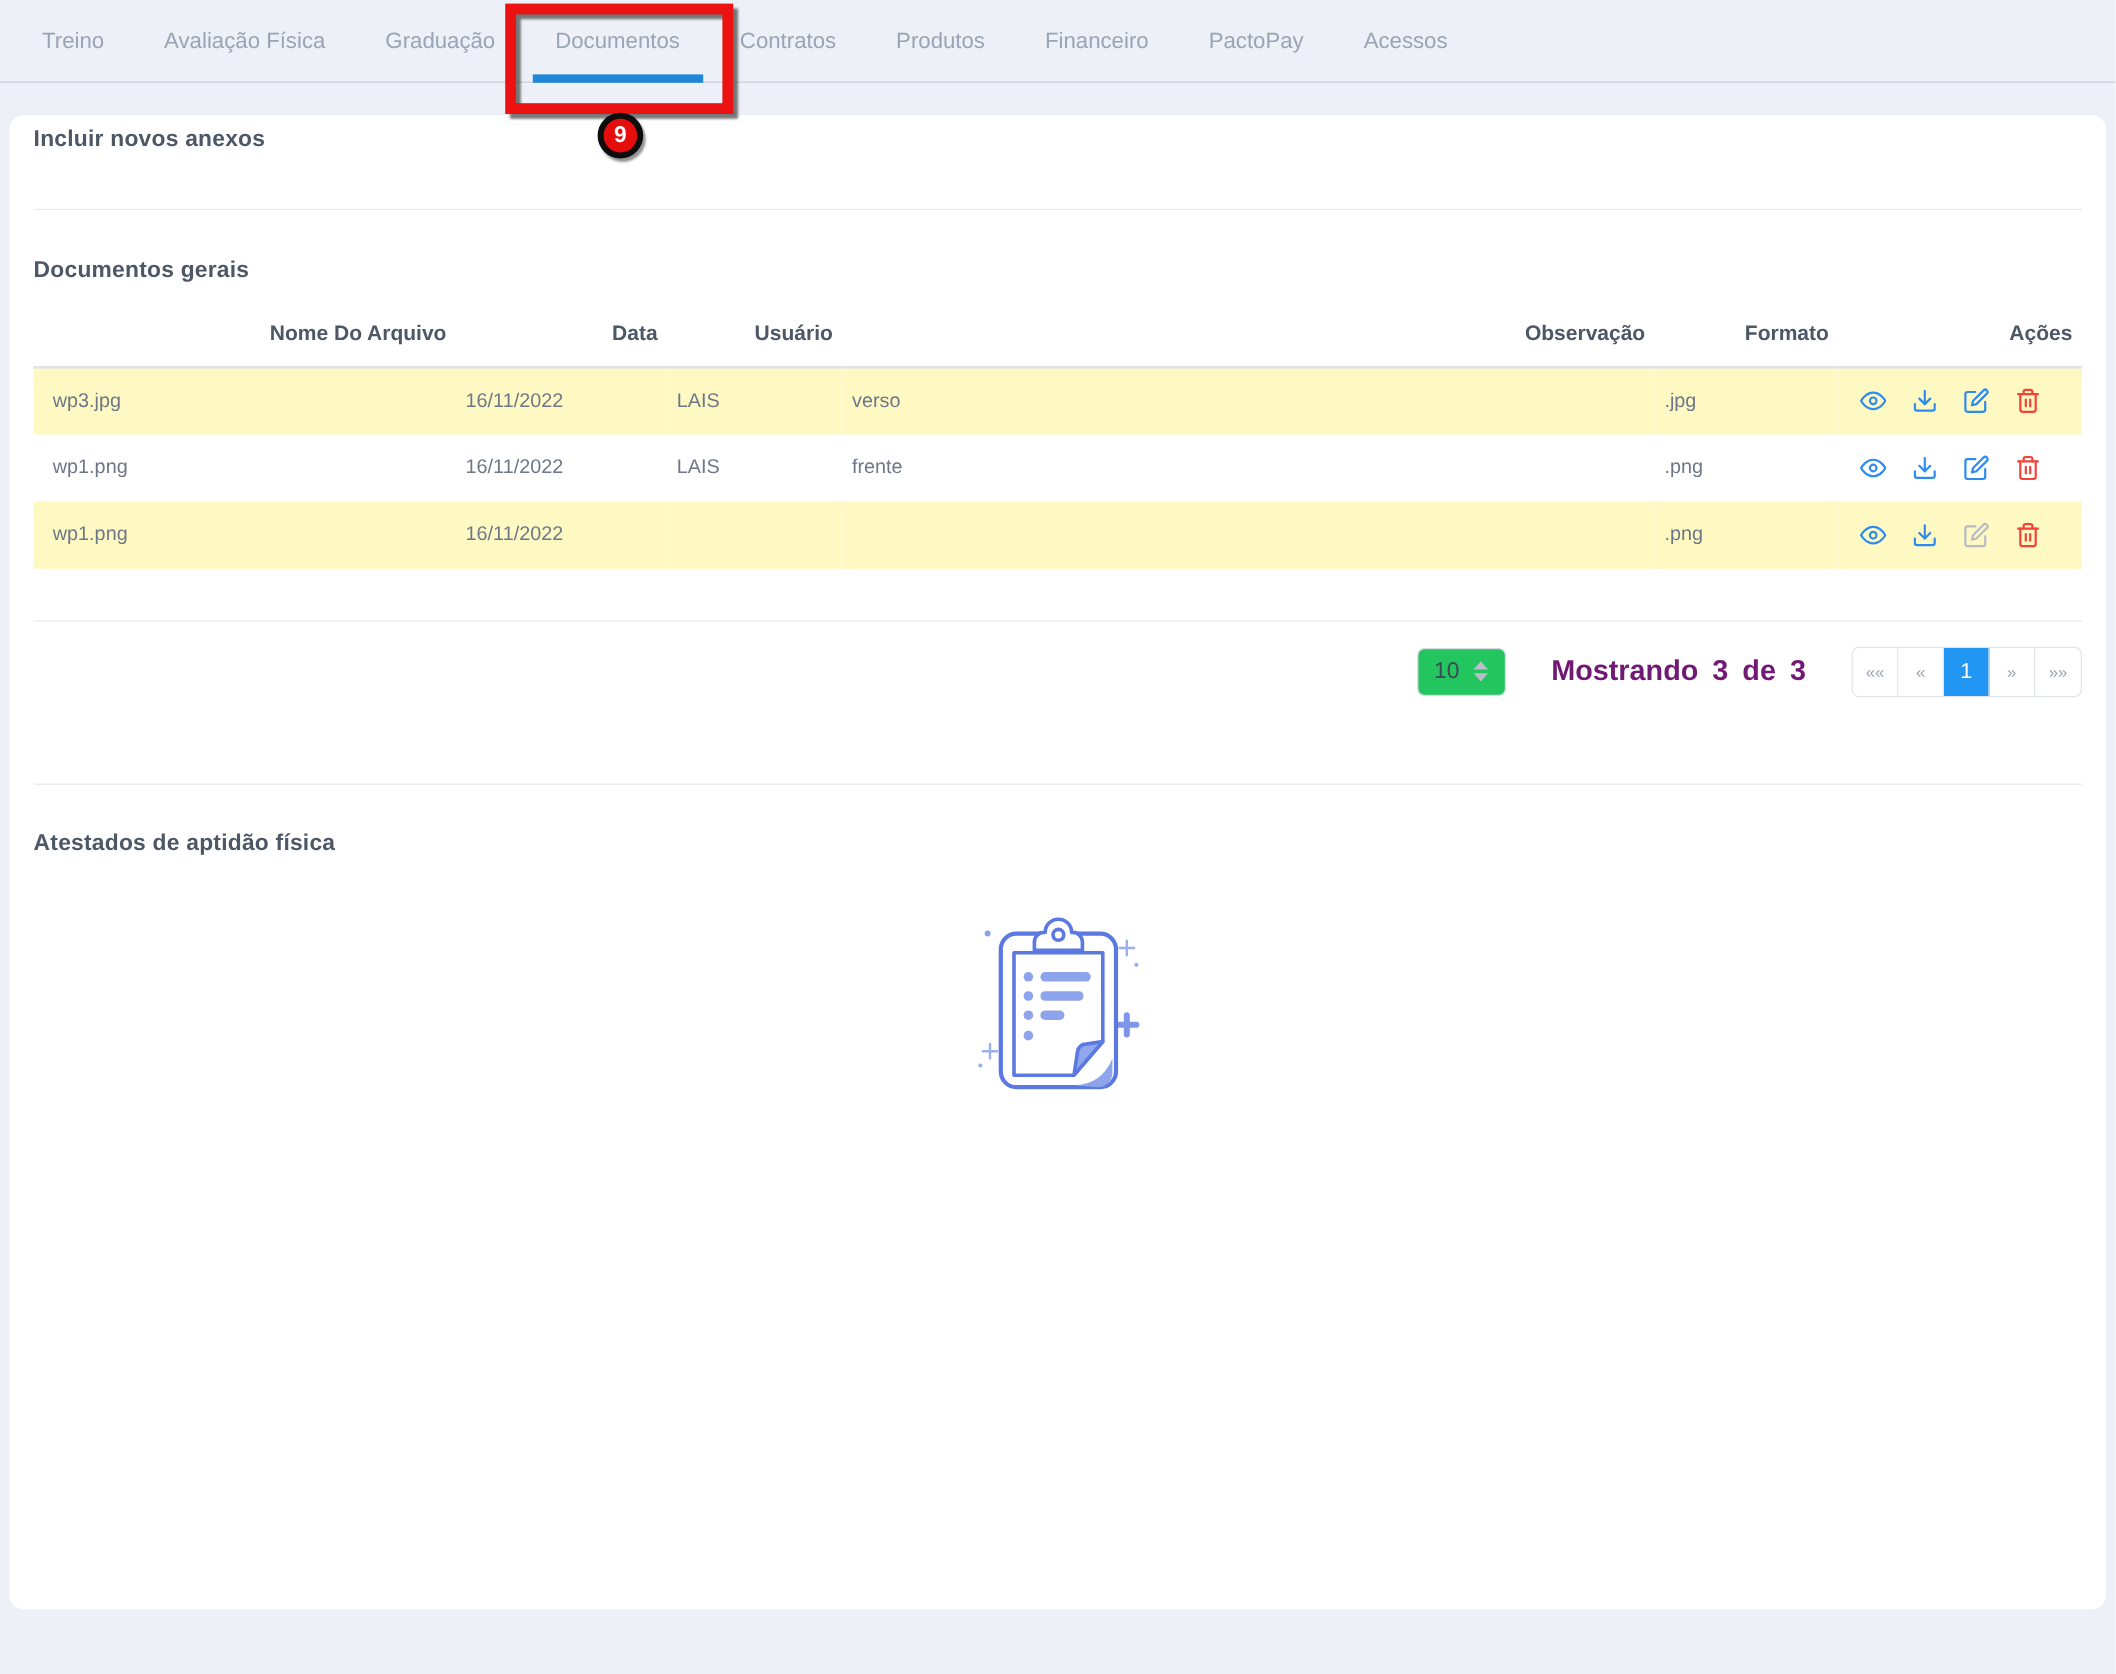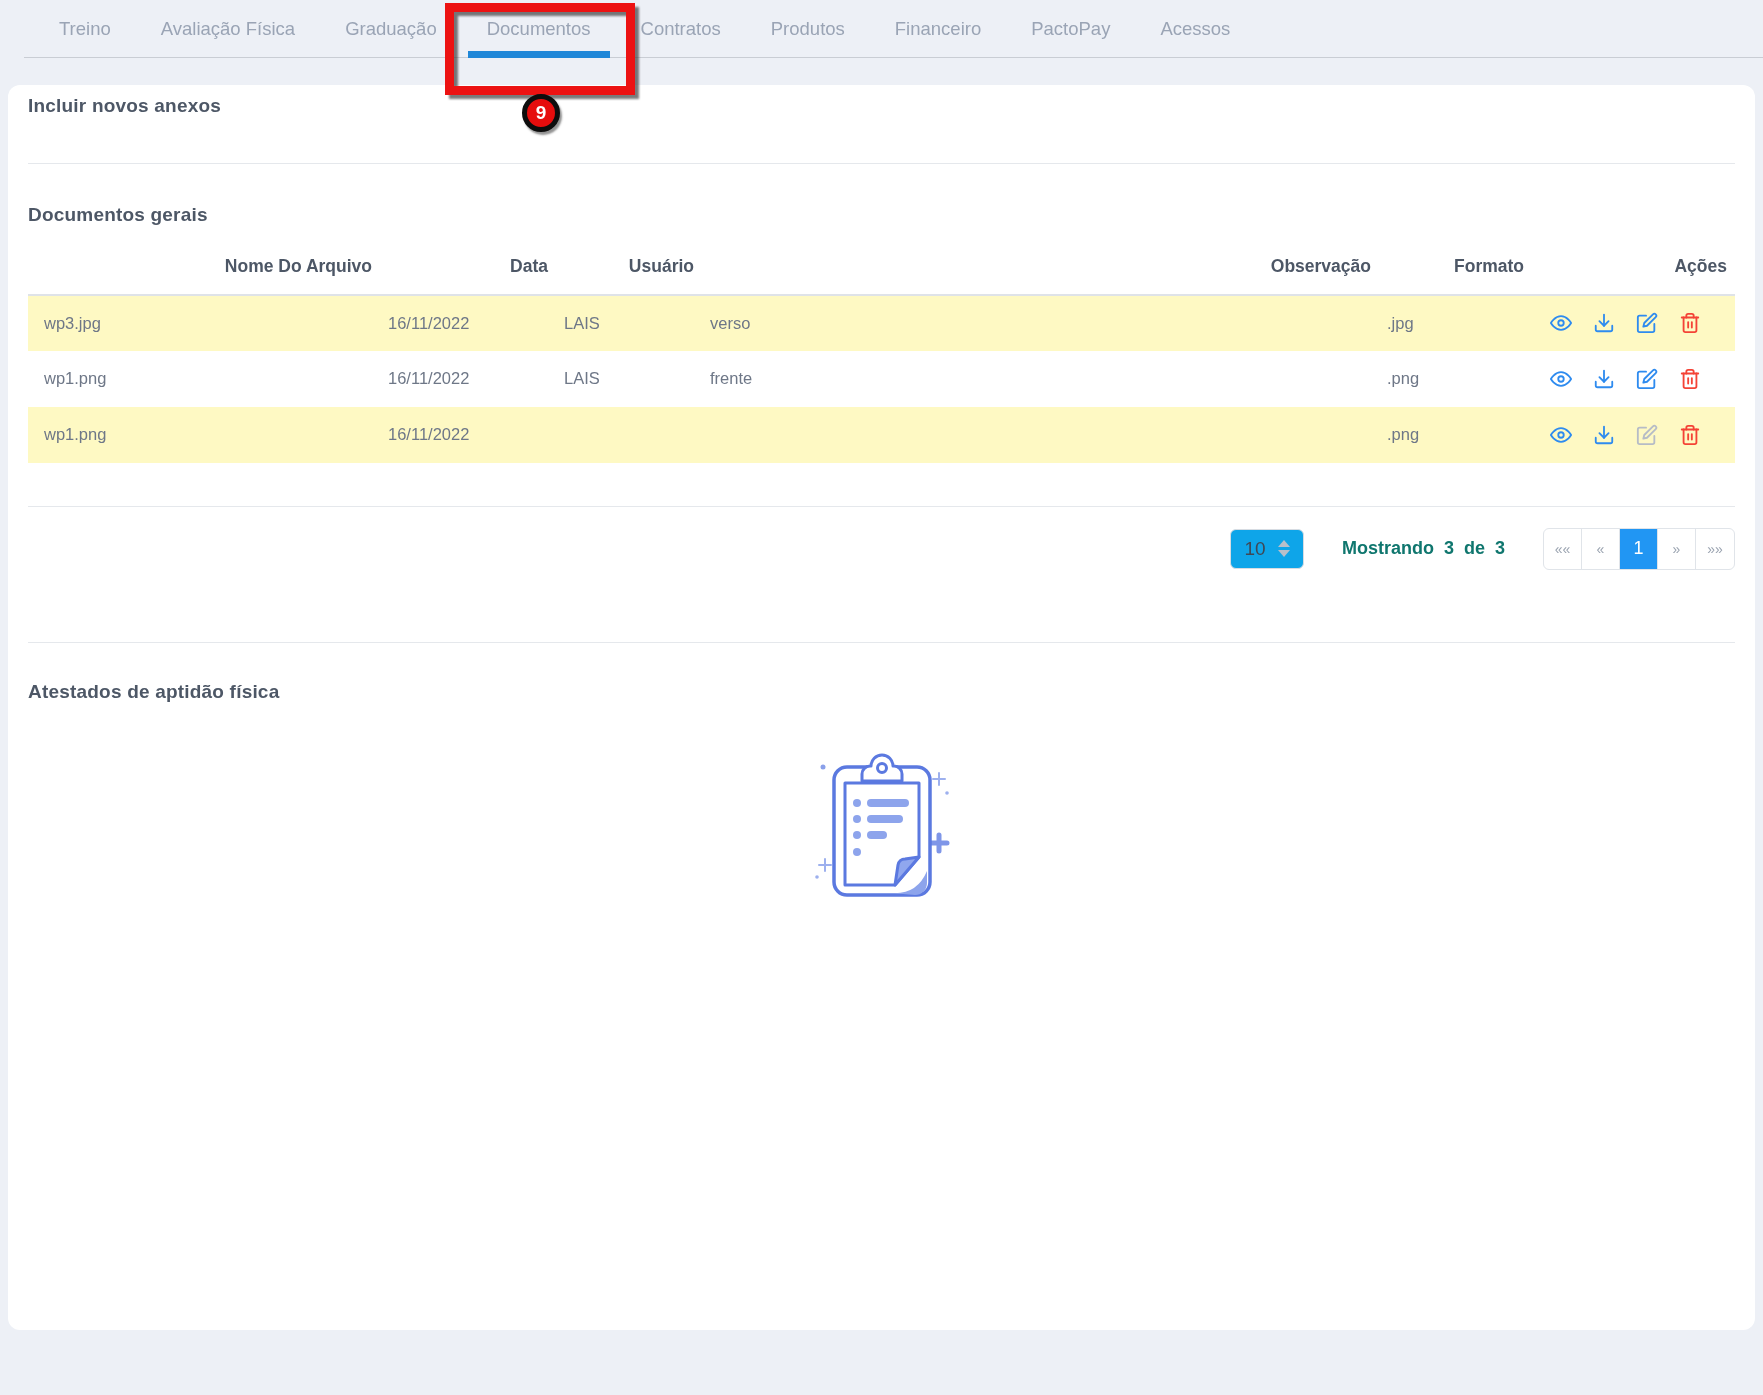--- a/index.html
+++ b/index.html
@@ -8,26 +8,25 @@
     width:1763px; height:1395px;
     background:#edf0f6;
     font-family:"Liberation Sans", sans-serif;
     color:#4d5766;
     overflow:hidden;
     position:relative;
   }
 
   
   .tabbar {
-    height:58px;
+    height:69px;
     border-bottom:1px solid #c9cdd4;
     display:flex; align-items:center;
     padding-left:16px;
     position:relative;
-    margin-left:24px;
   }
   .tab {
     padding:0 19px; margin-right:12px;
     height:100%;
     display:flex; align-items:center;
     color:#9aa4b5; font-size:18.5px;
     position:relative; cursor:pointer;
     white-space:nowrap;
   }
   .tab.active::after {
@@ -108,28 +107,28 @@
   .ic-red  { stroke:#f44336; }
   .ic-gray { stroke:#b6bcc6; }
 
   
   .pagination-row {
     display:flex; align-items:center; justify-content:flex-end;
     gap:38px; padding-top:22px; height:62px;
   }
   .page-size {
     width:74px; height:40px;
-    border:1px solid #d7dce2; border-radius:6px; background:#0ea5e9;
+    border:1px solid #d7dce2; border-radius:6px; background:#22c55e;
     display:flex; align-items:center; justify-content:center; gap:12px;
     font-size:19px; color:#3f4856; cursor:pointer;
   }
   .stepper { display:flex; flex-direction:column; gap:3px; }
   .tri-up   { width:0;height:0;border-left:6px solid transparent;border-right:6px solid transparent;border-bottom:7px solid #b8bfca; }
   .tri-down { width:0;height:0;border-left:6px solid transparent;border-right:6px solid transparent;border-top:7px solid #b8bfca; }
-  .showing { font-size:18px; font-weight:bold; color:#0f766e; word-spacing:5px; }
+  .showing { font-size:24px; font-weight:bold; color:#701a75; word-spacing:5px; }
   .pager {
     display:flex; border:1px solid #e0e4e9; border-radius:6px;
     overflow:hidden; background:#fff;
   }
   .pg {
     min-width:38px; height:40px;
     display:flex; align-items:center; justify-content:center;
     font-size:14px; color:#9aa3b0;
     border-right:1px solid #e0e4e9; cursor:pointer; padding:0 6px;
   }

